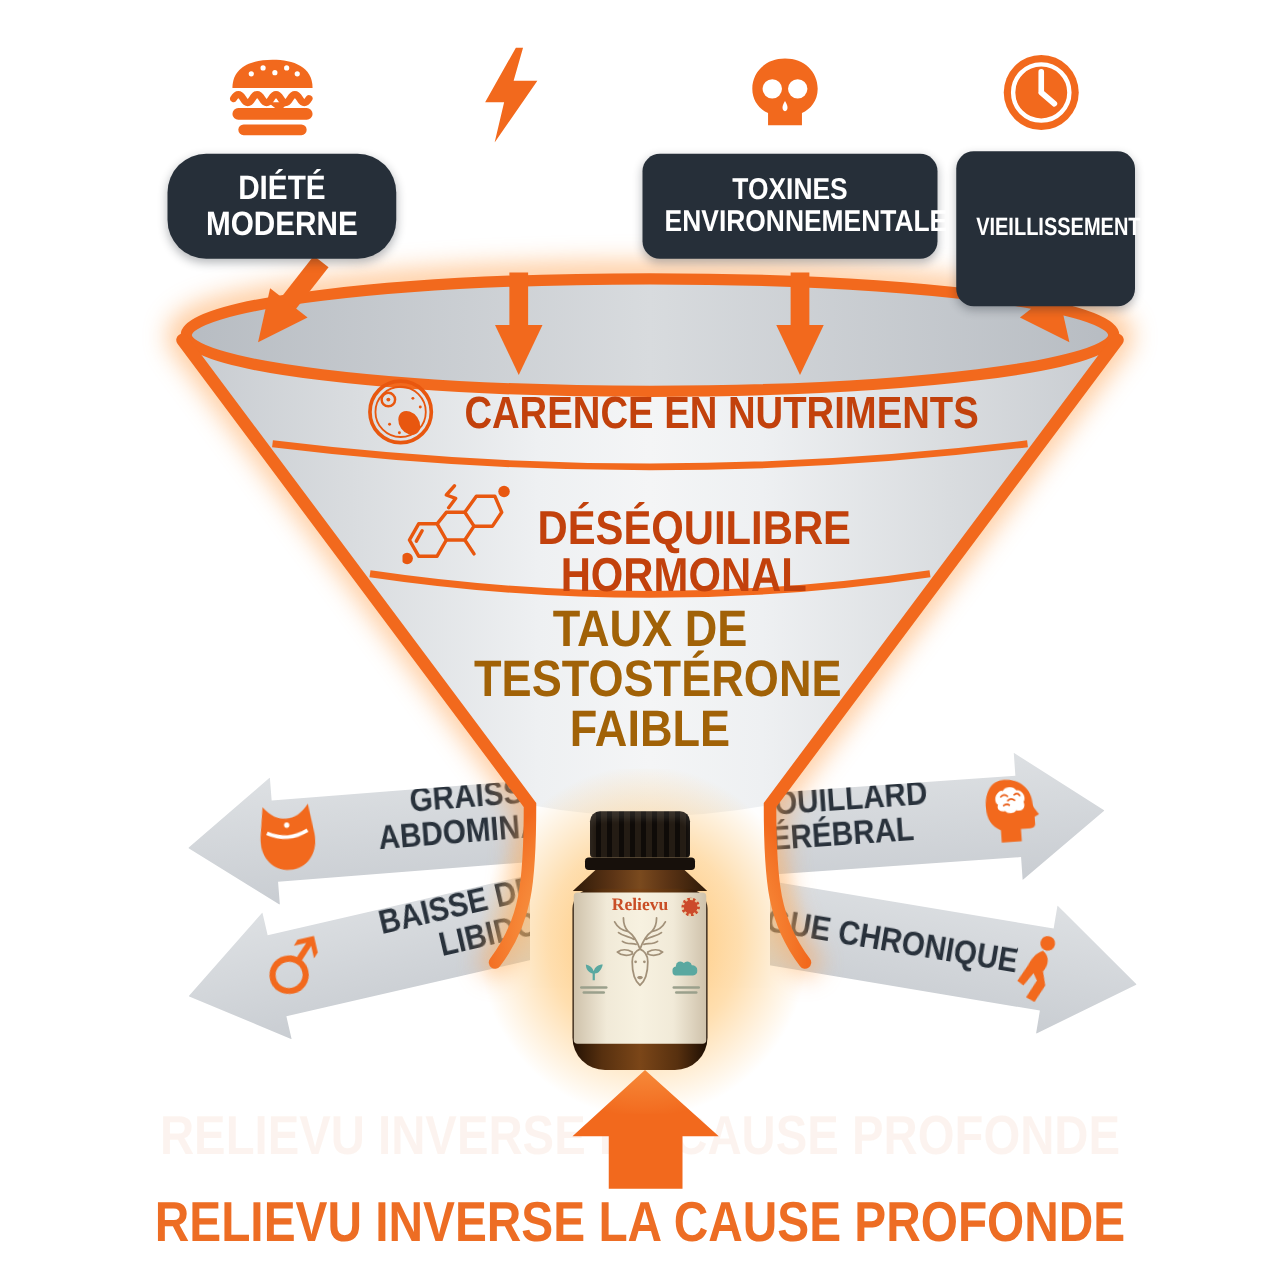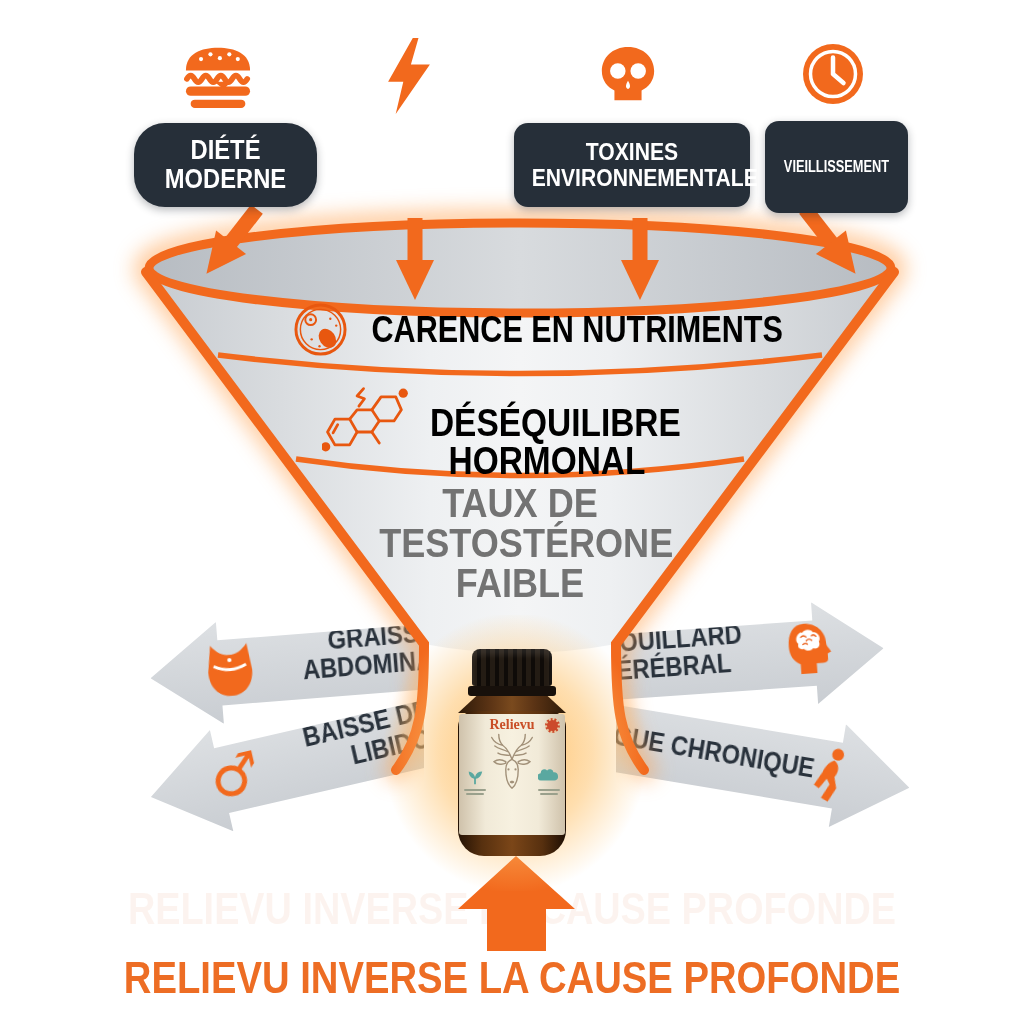--- a/index.html
+++ b/index.html
@@ -13,21 +13,21 @@
              box-shadow:0 3px 8px rgba(20,25,35,.30);}
   
   .g-arrow{background:linear-gradient(180deg,#dde0e3,#c9cdd2);display:flex;align-items:center;
            color:#29323c;font-weight:bold;text-align:center;line-height:1.02;
            filter:drop-shadow(0 3px 4px rgba(0,0,0,.10));}
   .g-arrow.left{clip-path:polygon(0% 50%,19% 0%,19% 18%,100% 18%,100% 82%,19% 82%,19% 100%);}
   .g-arrow.right{clip-path:polygon(100% 50%,81% 0%,81% 18%,0% 18%,0% 82%,81% 82%,81% 100%);}
   .arrow-label{font-size:27px;}
   .male-sym{font-family:"DejaVu Sans",sans-serif;font-size:56px;font-weight:bold;color:#f2691d;line-height:1;}
   
-  .stage-label{font-weight:bold;text-align:center;color:#000000;}
+  .stage-label{font-weight:bold;text-align:center;color:#c2410c;}
   
   #bottle{width:120px;height:212px;}
   .band-line{position:absolute;left:0;width:100%;text-align:center;color:#ffe7cf;font-weight:bold;
              font-size:8.5px;letter-spacing:.3px;line-height:1;}
   .mini-badge{display:inline-block;width:16px;height:7px;border:1px solid rgba(255,240,220,.55);
               border-radius:1px;margin:0 2px;vertical-align:top;}
   .lace{position:absolute;left:0;top:-5px;width:100%;height:10px;
         background:radial-gradient(circle at 4px 6px,#d75f2e 3.2px,transparent 3.8px);
         background-size:8px 10px;background-repeat:repeat-x;}
   .lace2{position:absolute;left:0;top:3px;width:100%;height:6px;
@@ -188,21 +188,21 @@
         <path d="M40 22 l6 -8 l-8 -3 l7 -8"></path>
       </g>
       <circle cx="88" cy="8" r="5" fill="#e8570f"></circle>
       <circle cx="4" cy="66" r="5" fill="#e8570f"></circle>
     </svg>
   </span>
   <div class="abs stage-label" style="left:414px;top:387px;width:266px;font-size:38px;line-height:1.0;margin-top:17px;">
     <span class="tx">DÉSÉQUILIBRE HORMONAL</span>
   </div>
 
-  <div class="abs stage-label" style="left:360px;top:483px;width:320px;font-size:41px;line-height:.98;color:#737373;">
+  <div class="abs stage-label" style="left:360px;top:483px;width:320px;font-size:41px;line-height:.98;color:#a16207;">
     <span class="tx">TAUX DE TESTOSTÉRONE FAIBLE</span>
   </div>
 
   <span class="abs" style="left:180px;top:44px;width:76px;height:66px;">
     <svg width="76" height="66" viewBox="0 0 80 70">
       <path fill="#f2691d" d="M6 28 C6 10 22 4 40 4 C58 4 74 10 74 28 Z"></path>
       <g fill="#ffffff">
           <circle cx="22" cy="16" r="2.2"></circle>
           <circle cx="32" cy="11" r="2.2"></circle>
           <circle cx="42" cy="15" r="2.2"></circle>
@@ -235,21 +235,21 @@
       <path d="M32 32 V15.5 M32 32 L42.5 41" stroke="#ffffff" stroke-width="4.5" fill="none" stroke-linecap="round"></path>
     </svg>
   </span>
 
   <div class="abs cause-box" style="left:134px;top:123px;width:167px;height:84px;font-size:27px;padding:0 8px;border-radius:31px;">
     <span class="tx">DIÉTÉ MODERNE</span>
   </div>
   <div class="abs cause-box" style="left:514px;top:123px;width:228px;height:84px;font-size:24px;padding:0 4px;">
     <span class="tx">TOXINES ENVIRONNEMENTALES</span>
   </div>
-  <div class="abs cause-box" style="left:765px;top:121px;width:139px;height:92px;font-size:16px;padding:0 2px;">
+  <div class="abs cause-box" style="left:765px;top:121px;width:139px;height:92px;font-size:20px;padding:16px 2px;">
     <span class="tx" style="transform:scaleX(.8);white-space:nowrap;">VIEILLISSEMENT</span>
   </div>
 
   <div id="bottle" class="abs" style="left:452px;top:645px;">
 
     <div class="abs" style="left:20px;top:4px;width:80px;height:37px;border-radius:8px 8px 3px 3px;
                 background:repeating-linear-gradient(90deg,#241c14 0 5px,#0f0b08 5px 9px);
                 box-shadow:inset 0 6px 6px rgba(255,255,255,.10);"></div>
     <div class="abs" style="left:16px;top:41px;width:88px;height:10px;background:#17100b;border-radius:3px;"></div>
 

